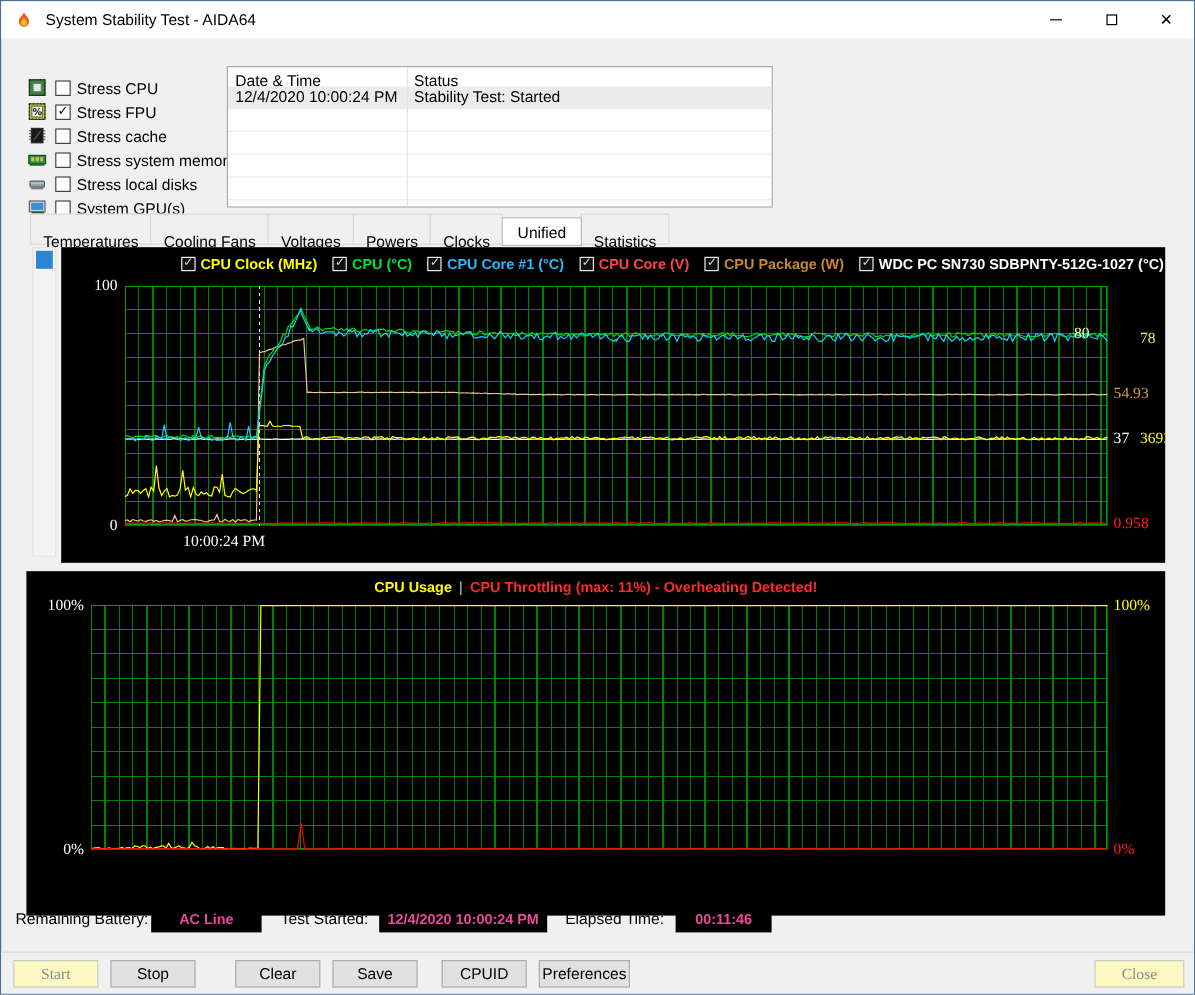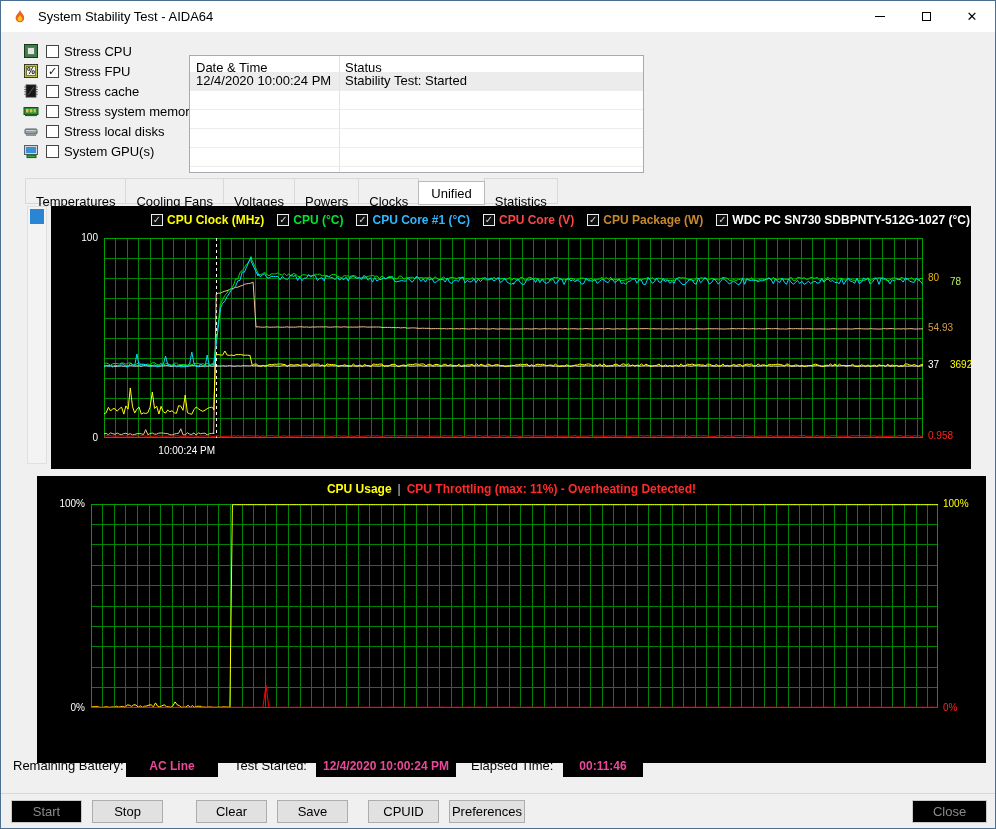--- a/index.html
+++ b/index.html
@@ -12,21 +12,21 @@
   
   .titlebar{position:absolute;left:0;top:0;width:100%;height:31px;background:#ffffff;display:flex;align-items:center;padding-left:11px;}
   .app-icon{width:16px;height:16px;display:inline-block;}
   .title{font-size:13px;margin-left:10px;}
   .controls{position:absolute;right:0;top:0;height:31px;display:flex;}
   .ctrl{width:46px;height:31px;display:flex;align-items:center;justify-content:center;cursor:default;}
   .glyph-min{width:10px;height:1px;background:#000;}
   .glyph-max{width:9px;height:9px;border:1px solid #000;}
   .glyph-x{font-size:13px;line-height:13px;}
   
-  .stress-panel{position:absolute;left:22px;top:40px;}
+  .stress-panel{position:absolute;left:22px;top:62px;}
   .stress-row{height:20px;display:flex;align-items:center;}
   .hw-icon{width:16px;height:16px;display:inline-block;}
   .cb{width:13px;height:13px;border:1px solid #454545;background:#fff;margin-left:7px;
       font-size:11px;line-height:11px;text-align:center;color:#111;font-weight:bold;}
   .stress-label{font-size:13px;margin-left:5px;white-space:nowrap;}
   
   .log-table{position:absolute;left:188px;top:54px;width:455px;height:118px;background:#fff;border:1px solid #a7abb0;}
   .lt-header{display:flex;height:16px;}
   .lt-h{font-size:13px;line-height:23px;padding-left:6px;}
   .lt-c1{width:149px;flex:none;}
@@ -35,46 +35,46 @@
   .lt-row.sel{background:#ececec;}
   .lt-cell{font-size:13px;line-height:18px;padding-left:6px;white-space:nowrap;overflow:hidden;}
   .lt-divider{position:absolute;left:149px;top:0;bottom:0;width:1px;background:#e4e4e4;}
   
   .tab-strip{position:absolute;left:24px;top:182px;height:21px;display:flex;align-items:flex-end;z-index:3;}
   .tab{height:21px;line-height:21px;padding:12px 10px;font-size:13px;background:#f0f0f0;border:1px solid #d9d9d9;margin-right:-1px;white-space:nowrap;}
   .tab.active{height:24px;line-height:23px;background:#fff;border-color:#bababa;margin-bottom:-1px;padding:0 12px;position:relative;z-index:4;}
   
   .panel{position:absolute;background:#000;overflow:hidden;}
   .panel1{left:50px;top:205px;width:920px;height:263px;}
-  .panel2{left:36px;top:475px;width:949px;height:287px;}
+  .panel2{left:21px;top:475px;width:949px;height:287px;}
   .legend{position:absolute;left:100px;top:7px;display:flex;gap:13px;align-items:center;}
   .legend-item{display:flex;align-items:center;gap:4px;white-space:nowrap;}
   .lcb{width:12px;height:12px;flex:none;border:1px solid #ececec;background:#101010;color:#d8d8d8;font-size:10px;line-height:10px;text-align:center;font-weight:bold;}
   .legend-label{font-size:12px;font-weight:bold;}
   .plot1{position:absolute;left:53px;top:32px;}
   .plot2{position:absolute;left:54px;top:28px;}
-  .chart-label{position:absolute;font-size:10px;line-height:15px;white-space:nowrap;}
+  .chart-label{position:absolute;font-size:13px;line-height:15px;white-space:nowrap;font-family:Liberation Serif, serif;}
   .usage-header{position:absolute;top:6px;left:0;right:0;text-align:center;font-size:12px;font-weight:bold;}
   .uh-left{color:#ffff00;}
   .uh-div{color:#d0d0d0;margin:0 6px;font-weight:normal;}
   .uh-right{color:#ff2b2b;}
   
   .chart-scrollbar{position:absolute;left:26px;top:205px;width:20px;height:258px;background:#f3f3f3;border:1px solid #e0e0e0;}
   .sb-thumb{position:absolute;left:2px;top:2px;width:14px;height:15px;background:#2a86d4;}
   
   .status-bar{position:absolute;left:0;top:753px;width:100%;height:24px;}
   .sb-label{position:absolute;top:4px;font-size:13px;white-space:nowrap;}
   .led-box{position:absolute;top:1px;height:22px;background:#000;color:#ec4899;font-size:12px;font-weight:bold;display:flex;align-items:center;justify-content:center;}
   #sb-l1{left:12px;} #sb-b1{left:125px;width:92px;}
   #sb-l2{left:233px;} #sb-b2{left:315px;width:140px;}
   #sb-l3{left:470px;} #sb-b3{left:562px;width:80px;}
   
   .footer{position:absolute;left:0;top:792px;width:100%;height:37px;border-top:1px solid #d8d8d8;background:#f0f0f0;display:flex;align-items:flex-start;padding-top:6px;}
   .btn{height:23px;width:71px;font-size:13px;font-family:inherit;background:#e1e1e1;border:1px solid #adadad;color:#000;padding:0;}
-  .btn.disabled{background:#000000;border-color:#c9c9c9;color:#8a8a8a;}
+  .btn.disabled{background:#fef9c3;border-color:#c9c9c9;color:#8a8a8a;font-family:Liberation Serif, serif;}
   .b-start{margin-left:10px;} .b-stop{margin-left:10px;} .b-clear{margin-left:33px;}
   .b-save{margin-left:10px;} .b-cpuid{margin-left:20px;} .b-pref{margin-left:10px;width:76px;}
   .b-close{margin-left:auto;margin-right:8px;width:75px;}
 </style>
 </head>
 <body>
 
 <div class="window">
 
   <div class="titlebar">
@@ -318,21 +318,21 @@
         <line x1="112.5" y1="0" x2="112.5" y2="200" stroke="#ffffff" stroke-width="1" shape-rendering="crispEdges" stroke-dasharray="3 3"></line>
         <path d="M0.0 128.2L2.2 127.9L4.4 127.8L6.6 127.8L8.8 128.2L11.0 128.2L13.2 128.2L15.4 127.9L17.6 128.0L19.8 128.2L22.0 128.0L24.2 128.1L26.4 127.8L28.6 128.0L30.8 128.1L33.0 128.0L35.2 128.0L37.4 128.2L39.6 127.8L41.8 127.8L44.0 128.0L46.2 127.8L48.4 127.8L50.6 128.1L52.8 127.9L55.0 128.1L57.2 128.0L59.4 128.0L61.6 127.8L63.8 127.8L66.0 128.1L68.3 128.2L70.5 128.0L72.7 128.1L74.9 127.9L77.1 127.8L79.3 128.0L81.5 128.0L83.7 128.2L85.9 127.9L88.1 127.8L90.3 127.8L92.5 127.9L94.7 128.2L96.9 128.2L99.1 128.1L101.3 127.9L103.5 128.2L105.7 127.9L107.9 128.2L110.1 128.0L112.3 128.0L114.5 128.0L116.7 128.1L118.9 127.9L121.1 128.1L123.3 128.0L125.5 127.8L127.7 128.0L129.9 128.2L132.1 128.1L134.3 127.9L136.5 128.2L138.7 127.8L140.9 127.9L143.1 127.9L145.3 128.0L147.5 127.8L149.7 128.0L151.9 127.8L154.1 128.1L156.3 127.9L158.5 127.9L160.7 127.8L162.9 127.8L165.1 128.0L167.3 128.2L169.5 127.9L171.7 128.1L173.9 128.1L176.1 128.2L178.3 127.9L180.5 127.8L182.7 128.1L184.9 127.8L187.1 128.1L189.3 128.1L191.5 128.1L193.7 127.9L195.9 127.8L198.1 128.0L200.3 128.0L202.5 127.9L204.8 127.9L207.0 128.1L209.2 127.8L211.4 128.0L213.6 127.8L215.8 128.1L218.0 127.8L220.2 127.9L222.4 127.8L224.6 128.2L226.8 127.8L229.0 127.9L231.2 128.0L233.4 127.8L235.6 128.2L237.8 127.8L240.0 128.1L242.2 128.1L244.4 128.2L246.6 128.1L248.8 127.9L251.0 128.1L253.2 127.9L255.4 128.0L257.6 128.2L259.8 128.1L262.0 127.8L264.2 128.0L266.4 128.1L268.6 127.9L270.8 128.0L273.0 128.0L275.2 128.2L277.4 127.8L279.6 128.0L281.8 127.9L284.0 128.0L286.2 127.8L288.4 128.1L290.6 128.1L292.8 128.0L295.0 128.2L297.2 127.9L299.4 128.0L301.6 128.2L303.8 127.8L306.0 128.1L308.2 128.1L310.4 128.1L312.6 127.9L314.8 127.9L317.0 127.8L319.2 128.1L321.4 128.2L323.6 128.1L325.8 127.9L328.0 128.0L330.2 128.2L332.4 127.9L334.6 128.1L336.8 128.1L339.0 128.0L341.3 127.9L343.5 127.9L345.7 127.9L347.9 128.1L350.1 128.2L352.3 127.8L354.5 127.9L356.7 128.2L358.9 128.2L361.1 128.1L363.3 128.2L365.5 128.2L367.7 127.8L369.9 128.0L372.1 127.9L374.3 128.0L376.5 127.9L378.7 127.9L380.9 128.1L383.1 128.2L385.3 127.9L387.5 127.9L389.7 127.8L391.9 128.0L394.1 127.8L396.3 128.1L398.5 128.1L400.7 128.1L402.9 128.1L405.1 128.0L407.3 128.2L409.5 127.8L411.7 128.1L413.9 128.1L416.1 127.8L418.3 128.2L420.5 128.0L422.7 127.9L424.9 127.9L427.1 127.9L429.3 128.0L431.5 128.1L433.7 128.0L435.9 128.2L438.1 127.9L440.3 127.9L442.5 127.8L444.7 127.8L446.9 127.9L449.1 128.2L451.3 128.1L453.5 128.2L455.7 128.0L457.9 127.8L460.1 128.2L462.3 128.1L464.5 128.0L466.7 128.2L468.9 127.8L471.1 127.8L473.3 128.2L475.5 128.2L477.8 128.1L480.0 128.1L482.2 127.8L484.4 128.0L486.6 127.9L488.8 128.1L491.0 128.0L493.2 127.8L495.4 127.8L497.6 128.1L499.8 128.1L502.0 128.0L504.2 128.0L506.4 128.0L508.6 128.2L510.8 127.9L513.0 128.0L515.2 127.8L517.4 128.0L519.6 128.2L521.8 127.8L524.0 128.1L526.2 127.9L528.4 127.8L530.6 127.8L532.8 127.8L535.0 128.2L537.2 128.1L539.4 127.9L541.6 127.9L543.8 128.0L546.0 127.8L548.2 128.1L550.4 127.8L552.6 128.2L554.8 128.0L557.0 127.9L559.2 128.1L561.4 128.2L563.6 128.2L565.8 127.8L568.0 128.1L570.2 127.9L572.4 128.0L574.6 128.1L576.8 128.1L579.0 128.0L581.2 127.8L583.4 127.8L585.6 128.1L587.8 128.2L590.0 127.8L592.2 127.9L594.4 127.9L596.6 128.1L598.8 128.1L601.0 127.9L603.2 128.1L605.4 127.9L607.6 128.1L609.8 128.0L612.0 128.2L614.3 127.9L616.5 127.8L618.7 128.1L620.9 127.9L623.1 128.0L625.3 128.0L627.5 127.9L629.7 128.0L631.9 128.2L634.1 128.2L636.3 127.9L638.5 128.0L640.7 127.9L642.9 127.8L645.1 128.2L647.3 127.9L649.5 128.0L651.7 127.8L653.9 128.2L656.1 128.0L658.3 128.0L660.5 127.8L662.7 128.0L664.9 127.9L667.1 128.2L669.3 128.0L671.5 128.1L673.7 128.2L675.9 128.0L678.1 128.0L680.3 127.9L682.5 127.8L684.7 128.0L686.9 127.9L689.1 128.2L691.3 128.2L693.5 128.0L695.7 128.2L697.9 128.0L700.1 128.0L702.3 128.0L704.5 128.0L706.7 127.9L708.9 128.1L711.1 127.9L713.3 127.8L715.5 127.8L717.7 128.2L719.9 128.2L722.1 128.1L724.3 128.0L726.5 127.9L728.7 128.0L730.9 127.8L733.1 127.9L735.3 128.0L737.5 127.8L739.7 127.8L741.9 128.2L744.1 128.0L746.3 127.8L748.5 127.8L750.8 128.1L753.0 128.1L755.2 128.0L757.4 128.2L759.6 128.1L761.8 127.9L764.0 128.1L766.2 128.1L768.4 128.2L770.6 128.1L772.8 128.2L775.0 127.8L777.2 127.9L779.4 127.8L781.6 128.1L783.8 127.8L786.0 128.1L788.2 128.2L790.4 128.0L792.6 127.8L794.8 128.2L797.0 128.2L799.2 128.0L801.4 128.0L803.6 128.2L805.8 128.1L808.0 127.9L810.2 128.2L812.4 128.1L814.6 128.2L816.8 127.9L819.0 127.8" fill="none" stroke="#ffffff" stroke-width="1"></path>
         <path d="M0.0 195.8L2.2 195.3L4.4 196.7L6.6 194.9L8.8 195.7L11.0 196.3L13.2 195.0L15.4 196.2L17.6 196.5L19.8 195.6L21.9 195.2L24.1 196.4L26.3 195.7L28.5 196.9L30.7 196.4L32.9 195.7L35.1 195.6L37.3 195.8L39.5 196.6L41.7 191.6L43.9 196.8L46.1 195.5L48.3 195.0L50.5 196.2L52.7 196.1L54.9 195.1L57.1 195.0L59.3 195.1L61.5 195.5L63.7 195.6L65.8 196.6L68.0 197.1L70.2 196.1L72.4 195.5L74.6 195.3L76.8 190.8L79.0 196.8L81.2 196.9L83.4 194.8L85.6 196.2L87.8 196.4L90.0 194.9L92.2 197.1L94.4 194.8L96.6 195.8L98.8 195.3L101.0 195.2L103.2 196.9L105.4 195.7L107.6 195.5L109.7 195.0L109.7 196.0L112.2 56.0L112.2 56.0L114.4 55.2L116.5 55.1L118.7 54.0L120.9 53.1L123.0 52.7L125.2 51.6L127.4 50.7L129.5 50.2L131.7 49.3L133.9 49.2L136.1 48.1L138.2 47.6L140.4 46.3L142.6 45.8L144.7 45.5L146.9 45.2L149.1 44.0L149.1 44.0L152.0 89.0L152.0 89.0L154.2 88.8L156.4 89.1L158.6 89.2L160.8 89.1L163.0 88.8L165.1 89.2L167.3 89.2L169.5 89.1L171.7 89.1L173.9 88.9L176.1 89.2L178.3 89.2L180.5 89.2L182.7 88.8L184.9 89.2L187.0 89.1L189.2 89.1L191.4 89.2L193.6 88.9L195.8 88.8L198.0 88.8L200.2 89.2L202.4 88.9L204.6 89.2L206.8 89.2L208.9 88.9L211.1 89.1L213.3 88.9L215.5 88.9L217.7 88.9L219.9 89.0L222.1 88.8L224.3 89.1L226.5 89.2L228.7 89.0L230.8 88.9L233.0 88.9L235.2 89.0L237.4 89.2L239.6 88.8L241.8 88.9L244.0 89.2L246.2 89.0L248.4 89.2L250.6 89.0L252.7 89.2L254.9 88.9L257.1 88.9L259.3 88.8L261.5 88.9L263.7 89.2L265.9 89.0L268.1 89.1L270.3 88.9L270.3 89.1L272.5 89.0L274.6 89.0L276.8 89.2L279.0 89.5L281.2 89.3L283.4 89.5L285.6 89.3L287.7 89.7L289.9 89.4L292.1 89.8L294.3 89.5L296.5 89.9L298.7 89.7L300.8 89.6L303.0 90.1L305.2 90.1L307.4 89.9L309.6 89.9L311.8 90.0L313.9 90.3L316.1 90.4L318.3 90.2L320.5 90.3L322.7 90.4L324.9 90.3L327.1 90.8L329.2 90.6L331.4 90.7L333.6 90.6L335.8 90.7L335.8 90.7L338.0 90.8L340.2 90.6L342.4 90.9L344.6 90.7L346.8 90.6L349.0 91.0L351.2 90.8L353.4 90.6L355.6 90.9L357.8 90.6L360.0 90.8L362.1 90.8L364.3 91.0L366.5 90.9L368.7 90.7L370.9 90.7L373.1 90.8L375.3 91.0L377.5 90.7L379.7 90.8L381.9 90.9L384.1 91.0L386.3 91.0L388.5 90.6L390.7 90.8L392.9 91.0L395.1 91.0L397.3 90.7L399.5 90.9L401.7 90.9L403.9 90.9L406.1 91.0L408.3 91.0L410.5 90.9L412.7 90.9L414.9 91.0L417.1 90.9L419.3 90.9L421.4 90.8L423.6 90.7L425.8 91.0L428.0 91.0L430.2 90.8L432.4 90.6L434.6 91.0L436.8 91.0L439.0 90.8L441.2 90.7L443.4 90.9L445.6 90.7L447.8 91.0L450.0 90.8L452.2 91.0L454.4 90.9L456.6 90.7L458.8 91.0L461.0 90.6L463.2 91.0L465.4 90.9L467.6 90.8L469.8 90.7L472.0 90.9L474.2 91.0L476.4 90.8L478.6 91.0L480.8 90.6L482.9 90.6L485.1 90.9L487.3 90.8L489.5 90.9L491.7 90.9L493.9 90.8L496.1 90.8L498.3 90.7L500.5 91.0L502.7 90.6L504.9 90.6L507.1 91.0L509.3 91.0L511.5 91.0L513.7 90.7L515.9 91.0L518.1 90.8L520.3 90.7L522.5 91.0L524.7 91.0L526.9 90.8L529.1 90.9L531.3 90.6L533.5 91.0L535.7 90.8L537.9 90.7L540.1 90.7L542.3 90.6L544.4 90.7L546.6 91.0L548.8 90.7L551.0 90.8L553.2 90.9L555.4 90.7L557.6 91.0L559.8 91.0L562.0 90.8L564.2 91.0L566.4 91.0L568.6 90.9L570.8 90.8L573.0 90.7L575.2 91.0L577.4 90.9L579.6 90.7L581.8 90.9L584.0 91.0L586.2 90.7L588.4 91.0L590.6 91.0L592.8 90.7L595.0 90.9L597.2 90.9L599.4 91.0L601.6 90.9L603.8 90.8L605.9 90.7L608.1 90.9L610.3 90.7L612.5 90.8L614.7 90.9L616.9 90.9L619.1 91.0L621.3 91.0L623.5 90.8L625.7 90.9L627.9 90.6L630.1 90.7L632.3 90.9L634.5 90.6L636.7 90.8L638.9 90.7L641.1 90.6L643.3 90.8L645.5 90.9L647.7 90.7L649.9 90.7L652.1 91.0L654.3 90.7L656.5 90.8L658.7 91.0L660.9 90.9L663.1 90.6L665.3 90.6L667.4 90.8L669.6 90.7L671.8 90.6L674.0 90.8L676.2 91.0L678.4 90.9L680.6 91.0L682.8 91.0L685.0 90.6L687.2 90.7L689.4 90.8L691.6 90.6L693.8 90.7L696.0 90.8L698.2 90.7L700.4 90.9L702.6 90.7L704.8 90.7L707.0 90.9L709.2 90.9L711.4 90.9L713.6 90.9L715.8 90.8L718.0 91.0L720.2 90.9L722.4 91.0L724.6 91.0L726.8 90.9L728.9 90.7L731.1 90.8L733.3 91.0L735.5 90.9L737.7 91.0L739.9 90.8L742.1 90.9L744.3 90.9L746.5 91.0L748.7 91.0L750.9 90.7L753.1 90.7L755.3 90.6L757.5 90.8L759.7 90.9L761.9 90.9L764.1 91.0L766.3 90.6L768.5 90.8L770.7 90.9L772.9 91.0L775.1 91.0L777.3 91.0L779.5 90.6L781.7 90.8L783.9 90.8L786.1 90.6L788.3 90.6L790.4 91.0L792.6 90.9L794.8 90.8L797.0 91.0L799.2 90.7L801.4 91.0L803.6 90.8L805.8 90.7L808.0 90.7L810.2 91.0L812.4 91.0L814.6 90.9L816.8 90.9L819.0 90.7" fill="none" stroke="#eec48e" stroke-width="1"></path>
         <path d="M0.0 176.0L2.2 174.7L4.4 169.3L6.6 173.0L8.8 170.7L11.0 170.8L13.2 173.2L15.4 170.7L17.6 169.2L19.8 176.1L21.9 167.9L24.1 171.2L26.3 150.0L28.5 168.7L30.7 175.0L32.9 171.2L35.1 169.1L37.3 176.1L39.5 174.9L41.7 175.5L43.9 174.6L46.1 169.2L48.3 154.0L50.5 170.5L52.7 168.2L54.9 176.0L57.1 168.3L59.3 173.8L61.5 175.1L63.7 172.0L65.8 173.8L68.0 172.7L70.2 174.8L72.4 175.3L74.6 167.7L76.8 168.1L79.0 172.3L81.2 157.0L83.4 174.7L85.6 175.7L87.8 176.2L90.0 171.6L92.2 169.0L94.4 170.7L96.6 172.3L98.8 173.3L101.0 172.2L103.2 170.6L105.4 169.6L107.6 169.3L109.7 170.5L109.7 172.0L111.8 117.0L111.8 116.9L114.1 116.5L116.3 116.9L118.6 117.2L120.9 113.0L123.1 117.0L125.4 117.4L127.7 117.0L129.9 117.6L132.2 116.6L134.5 116.6L136.7 116.5L139.0 117.1L141.3 117.2L143.5 117.2L145.8 117.4L145.8 117.0L148.2 127.0L148.2 127.8L150.4 126.1L152.6 126.2L154.8 127.9L157.0 128.4L159.2 127.4L161.4 128.6L163.6 127.2L165.8 126.3L168.0 126.9L170.2 126.2L172.4 126.3L174.6 126.0L176.8 126.0L179.0 126.3L181.2 126.6L183.4 128.5L185.6 126.7L187.8 126.7L190.0 127.2L192.2 126.7L194.4 126.6L196.6 127.6L198.8 126.2L201.0 126.3L203.2 126.2L205.4 128.6L207.6 126.1L209.8 126.2L212.0 126.2L214.2 125.9L216.4 127.6L218.6 127.0L220.8 128.6L223.0 125.9L225.2 126.5L227.4 126.6L229.6 126.6L231.8 127.0L234.0 128.6L236.2 127.6L238.4 127.7L240.6 126.7L242.8 127.7L245.0 127.7L247.2 128.2L249.4 126.0L251.6 128.0L253.8 128.3L256.0 126.8L258.2 128.5L260.4 126.4L262.6 127.5L264.8 127.6L267.0 128.5L269.2 126.0L271.4 126.3L273.6 126.4L275.8 126.2L278.0 126.0L280.2 128.3L282.4 128.0L284.6 128.1L286.8 126.8L289.0 126.3L291.2 126.4L293.4 128.4L295.6 128.4L297.8 127.3L300.0 127.0L302.2 127.8L304.4 126.3L306.6 126.4L308.8 126.7L311.0 125.9L313.2 126.1L315.4 126.4L317.6 125.9L319.8 126.1L322.0 127.8L324.2 126.4L326.4 126.4L328.6 127.7L330.8 126.6L333.0 126.4L335.2 127.0L337.4 128.0L339.6 126.3L341.8 126.4L344.0 128.0L346.2 126.6L348.4 127.3L350.6 127.5L352.8 128.1L355.0 126.2L357.2 128.6L359.4 127.2L361.6 127.3L363.8 126.9L366.0 127.0L368.2 126.3L370.4 127.9L372.6 125.8L374.8 127.7L377.0 126.2L379.2 127.1L381.4 128.0L383.6 126.2L385.8 126.6L388.0 128.1L390.2 127.1L392.4 126.5L394.6 126.9L396.8 127.6L398.9 127.4L401.1 128.5L403.3 128.0L405.5 128.0L407.7 127.1L409.9 127.7L412.1 126.8L414.3 126.8L416.5 126.2L418.7 126.7L420.9 126.5L423.1 126.0L425.3 128.4L427.5 126.5L429.7 128.1L431.9 126.7L434.1 126.2L436.3 126.7L438.5 126.2L440.7 126.9L442.9 127.9L445.1 127.1L447.3 127.1L449.5 127.5L451.7 126.1L453.9 128.2L456.1 128.5L458.3 128.1L460.5 128.0L462.7 126.8L464.9 127.9L467.1 128.3L469.3 127.9L471.5 127.0L473.7 127.0L475.9 126.0L478.1 126.5L480.3 127.0L482.5 126.1L484.7 125.9L486.9 126.5L489.1 128.1L491.3 126.6L493.5 128.5L495.7 125.8L497.9 128.0L500.1 125.9L502.3 128.3L504.5 128.0L506.7 127.8L508.9 127.4L511.1 126.2L513.3 126.3L515.5 128.2L517.7 126.4L519.9 125.8L522.1 127.3L524.3 125.8L526.5 127.9L528.7 126.9L530.9 128.4L533.1 127.0L535.3 127.6L537.5 125.9L539.7 127.9L541.9 126.2L544.1 127.2L546.3 128.5L548.5 128.0L550.7 127.9L552.9 127.2L555.1 126.0L557.3 128.4L559.5 128.1L561.7 126.8L563.9 128.4L566.1 127.6L568.3 128.6L570.5 127.7L572.7 127.0L574.9 128.3L577.1 125.8L579.3 128.2L581.5 127.6L583.7 126.1L585.9 126.8L588.1 126.0L590.3 126.8L592.5 127.0L594.7 126.5L596.9 127.0L599.1 126.9L601.3 128.0L603.5 126.2L605.7 126.3L607.9 127.3L610.1 128.1L612.3 126.4L614.5 128.1L616.7 128.3L618.9 125.9L621.1 128.3L623.3 127.3L625.5 128.4L627.7 127.4L629.9 126.5L632.1 127.5L634.3 126.7L636.5 126.5L638.7 128.5L640.9 126.7L643.1 126.1L645.3 126.5L647.5 126.0L649.7 128.1L651.9 128.0L654.1 125.9L656.3 127.6L658.5 126.8L660.7 127.0L662.9 128.1L665.1 126.3L667.3 126.8L669.5 126.6L671.7 126.5L673.9 126.2L676.1 126.5L678.3 127.0L680.4 128.4L682.6 125.9L684.8 126.5L687.0 128.4L689.2 127.7L691.4 127.0L693.6 127.2L695.8 128.2L698.0 127.4L700.2 128.6L702.4 128.2L704.6 127.5L706.8 127.6L709.0 127.0L711.2 126.1L713.4 126.7L715.6 127.8L717.8 128.3L720.0 128.1L722.2 127.1L724.4 127.5L726.6 126.0L728.8 127.9L731.0 125.9L733.2 128.2L735.4 126.2L737.6 127.7L739.8 127.3L742.0 127.9L744.2 127.5L746.4 127.7L748.6 126.3L750.8 128.1L753.0 128.4L755.2 128.3L757.4 126.8L759.6 127.5L761.8 128.6L764.0 126.8L766.2 128.5L768.4 127.6L770.6 127.2L772.8 128.5L775.0 126.7L777.2 127.6L779.4 127.6L781.6 128.5L783.8 126.2L786.0 128.2L788.2 126.9L790.4 128.1L792.6 127.4L794.8 128.5L797.0 127.5L799.2 128.3L801.4 125.8L803.6 126.1L805.8 127.1L808.0 127.4L810.2 126.5L812.4 127.5L814.6 128.4L816.8 126.8L819.0 126.6" fill="none" stroke="#ffff00" stroke-width="1"></path>
         <path d="M0.0 126.0L2.2 124.9L4.4 125.9L6.6 127.3L8.8 125.7L11.0 125.6L13.2 125.5L15.4 126.1L17.6 124.8L19.8 125.2L21.9 126.3L24.1 125.0L26.3 124.9L28.5 126.4L30.7 127.0L32.9 125.8L35.1 124.7L37.3 126.7L39.5 126.1L41.7 126.6L43.9 125.9L46.1 127.0L48.3 124.7L50.5 124.7L52.7 126.3L54.9 127.0L57.1 124.8L59.3 127.2L61.5 125.8L63.7 125.3L65.8 127.1L68.0 127.2L70.2 125.2L72.4 125.1L74.6 126.9L76.8 126.4L79.0 126.7L81.2 126.4L83.4 127.3L85.6 125.6L87.8 126.9L90.0 125.5L92.2 125.4L94.4 125.4L96.6 126.5L98.8 125.6L101.0 126.6L103.2 125.3L105.4 126.6L107.6 127.2L109.7 124.7L109.7 126.0L111.9 106.0L114.1 86.0L116.3 66.0L116.3 66.6L118.5 62.0L120.7 57.7L122.9 55.2L125.1 51.8L127.3 50.5L129.5 47.1L131.7 41.1L133.8 41.1L136.0 34.4L138.2 32.6L140.4 29.8L142.6 26.1L144.8 24.0L147.0 18.5L147.0 20.0L149.3 25.0L151.7 30.0L154.0 35.0L154.0 36.2L156.2 36.7L158.4 35.8L160.6 34.5L162.8 36.2L165.0 37.8L167.2 35.8L169.4 35.9L171.6 35.9L173.9 34.9L176.1 36.4L178.3 37.0L180.5 35.5L182.7 37.7L184.9 35.8L187.1 38.4L189.3 35.4L191.5 36.0L193.7 38.3L196.0 38.7L198.2 37.1L200.4 36.6L202.6 37.2L204.8 37.6L207.0 37.8L209.2 38.0L211.4 36.2L213.6 36.4L215.8 36.1L218.0 38.1L220.3 37.3L222.5 38.1L224.7 38.9L226.9 37.2L229.1 36.3L231.3 36.7L233.5 38.2L235.7 39.1L237.9 39.7L240.1 37.7L242.3 38.0L244.6 38.0L246.8 40.0L249.0 37.9L251.2 37.8L253.4 39.6L255.6 40.2L257.8 39.7L260.0 39.7L262.2 39.0L264.4 38.3L266.7 37.7L268.9 37.5L271.1 38.4L273.3 38.1L275.5 40.7L277.7 38.0L279.9 39.2L282.1 41.1L284.3 38.8L286.5 38.3L288.7 40.6L291.0 40.7L293.2 41.0L295.4 38.0L297.6 38.3L299.8 41.2L302.0 40.0L304.2 39.6L306.4 39.4L308.6 39.2L310.8 40.6L313.0 39.2L315.3 39.8L317.5 39.5L319.7 40.0L321.9 39.8L324.1 40.0L326.3 39.0L328.5 42.1L330.7 38.9L332.9 40.1L335.1 41.8L337.4 40.4L339.6 39.1L341.8 40.7L344.0 41.0L344.0 41.4L346.2 39.5L348.4 39.5L350.6 39.9L352.8 40.5L355.0 39.4L357.2 40.0L359.4 39.3L361.6 41.1L363.8 40.7L366.0 41.6L368.2 39.4L370.4 41.5L372.6 40.1L374.8 40.8L377.0 40.7L379.2 39.8L381.4 41.9L383.6 41.9L385.8 41.8L388.0 40.8L390.2 39.4L392.4 41.2L394.6 39.9L396.8 41.0L399.0 40.3L401.2 41.6L403.4 41.0L405.6 39.5L407.8 42.3L410.0 40.0L412.2 41.9L414.4 42.3L416.6 39.5L418.8 39.5L421.0 42.6L423.1 40.5L425.3 39.4L427.5 39.8L429.7 41.3L431.9 40.0L434.1 42.1L436.3 42.1L438.5 41.6L440.7 41.9L442.9 40.4L445.1 41.4L447.3 42.5L449.5 39.4L451.7 39.6L453.9 39.8L456.1 40.6L458.3 41.6L460.5 41.8L462.7 41.2L464.9 41.5L467.1 40.4L469.3 40.6L471.5 42.3L473.7 41.6L475.9 40.7L478.1 39.9L480.3 40.5L482.5 41.9L484.7 41.7L486.9 40.4L489.1 41.9L491.3 42.1L493.5 41.5L495.7 40.9L497.9 39.3L500.1 41.4L502.3 39.4L504.5 41.6L506.7 39.2L508.9 42.2L511.1 41.4L513.3 41.7L515.5 42.2L517.7 42.5L519.9 42.4L522.1 41.6L524.3 41.0L526.5 39.5L528.7 41.2L530.9 40.6L533.1 40.4L535.3 41.7L537.5 41.9L539.7 41.0L541.9 40.7L544.1 39.5L546.3 40.8L548.5 39.5L550.7 42.1L552.9 40.1L555.1 40.4L557.3 40.6L559.5 42.3L561.7 41.6L563.9 42.5L566.1 42.7L568.3 42.4L570.5 42.5L572.7 40.7L574.9 39.2L577.1 40.0L579.3 39.7L581.5 40.2L583.7 41.1L585.9 42.0L588.1 42.1L590.3 42.5L592.5 39.8L594.7 40.9L596.9 39.7L599.1 40.2L601.3 39.6L603.5 41.3L605.7 41.4L607.9 40.1L610.1 41.3L612.3 41.5L614.5 42.0L616.7 40.6L618.9 39.4L621.1 39.8L623.3 40.3L625.5 42.5L627.7 42.4L629.9 41.6L632.1 42.7L634.3 41.2L636.5 41.7L638.7 40.0L640.9 42.2L643.1 41.2L645.3 41.9L647.5 39.6L649.7 42.6L651.9 42.5L654.1 42.3L656.3 41.2L658.5 41.0L660.7 41.9L662.9 41.7L665.1 39.6L667.3 42.0L669.5 39.2L671.7 41.9L673.9 41.8L676.1 40.8L678.3 41.1L680.5 41.3L682.7 41.5L684.9 41.1L687.0 39.2L689.2 42.5L691.4 42.7L693.6 39.3L695.8 39.7L698.0 40.4L700.2 39.7L702.4 41.4L704.6 41.1L706.8 39.3L709.0 40.0L711.2 40.2L713.4 39.4L715.6 42.5L717.8 41.7L720.0 42.6L722.2 40.2L724.4 39.4L726.6 41.7L728.8 39.8L731.0 40.8L733.2 42.3L735.4 40.4L737.6 40.3L739.8 41.8L742.0 42.2L744.2 40.7L746.4 41.2L748.6 42.0L750.8 42.5L753.0 41.4L755.2 42.6L757.4 42.3L759.6 42.4L761.8 42.0L764.0 39.6L766.2 42.5L768.4 41.6L770.6 39.9L772.8 40.2L775.0 39.8L777.2 40.1L779.4 39.7L781.6 42.2L783.8 42.6L786.0 41.9L788.2 40.2L790.4 39.9L792.6 40.2L794.8 41.8L797.0 39.4L799.2 40.1L801.4 41.9L803.6 41.1L805.8 40.6L808.0 39.7L810.2 42.4L812.4 40.4L814.6 42.2L816.8 40.3L819.0 40.9" fill="none" stroke="#00dc00" stroke-width="1"></path>
         <path d="M0.0 129.2L2.2 127.3L4.4 128.4L6.6 127.8L8.8 129.2L11.0 127.2L13.2 127.6L15.4 128.3L17.6 125.6L19.8 126.4L21.9 128.8L24.1 128.8L26.3 125.5L28.5 126.7L30.7 127.6L32.9 116.0L35.1 127.5L37.3 126.1L39.5 126.4L41.7 126.6L43.9 127.1L46.1 128.9L48.3 128.2L50.5 126.6L52.7 128.9L54.9 128.4L57.1 126.7L59.3 126.5L61.5 118.0L63.7 126.6L65.8 126.7L68.0 128.2L70.2 126.2L72.4 128.9L74.6 128.0L76.8 128.9L79.0 128.6L81.2 128.9L83.4 127.8L85.6 126.2L87.8 114.0L90.0 125.6L92.2 128.4L94.4 128.7L96.6 125.8L98.8 127.6L101.0 128.9L103.2 117.0L105.4 128.2L107.6 125.9L109.7 126.0L109.7 127.4L111.9 108.9L114.1 90.5L116.3 72.0L116.3 70.8L118.5 65.3L120.7 63.6L122.9 58.8L125.1 55.8L127.3 51.9L129.5 50.7L131.7 47.9L133.8 42.9L136.0 42.4L138.2 34.0L140.4 34.1L142.6 29.2L144.8 23.5L147.0 19.1L147.0 23.0L149.3 28.0L151.7 33.0L154.0 38.0L154.0 35.8L156.2 38.6L158.4 36.9L160.6 35.7L162.8 39.6L165.0 40.0L167.2 38.5L169.4 38.5L171.6 38.6L173.8 38.3L176.0 41.9L178.2 38.5L180.4 39.9L182.6 42.1L184.8 39.9L187.0 36.6L189.2 38.5L191.4 37.3L193.6 42.5L195.8 39.0L198.0 42.7L200.2 40.1L202.4 40.2L204.6 36.6L206.8 39.1L209.0 36.9L211.2 37.4L213.4 42.6L215.7 40.4L217.9 39.7L220.1 42.8L222.3 37.4L224.5 38.5L226.7 39.3L228.9 39.8L231.1 41.7L233.3 38.6L235.5 42.1L237.7 40.5L239.9 41.7L242.1 39.2L244.3 43.0L246.5 38.3L248.7 37.7L250.9 39.2L253.1 40.4L255.3 39.6L257.5 41.7L259.7 37.6L261.9 38.5L264.1 42.3L266.3 39.7L268.5 44.1L270.7 39.5L272.9 43.0L275.1 41.5L277.3 41.5L279.5 39.8L281.7 40.7L283.9 39.5L286.1 39.6L288.3 38.4L290.5 43.3L292.8 43.8L295.0 43.2L297.2 42.6L299.4 42.9L301.6 43.3L303.8 40.2L306.0 42.2L308.2 44.3L310.4 41.4L312.6 38.2L314.8 40.5L317.0 43.4L319.2 40.9L321.4 44.1L323.6 40.5L325.8 41.8L328.0 40.6L330.2 44.6L332.4 44.1L334.6 41.9L336.8 41.7L339.0 41.1L341.2 44.1L343.4 39.9L345.6 44.5L347.8 45.4L350.0 42.6L352.2 41.9L354.4 43.6L356.6 40.0L358.8 39.0L361.0 45.0L363.2 42.3L365.4 43.9L367.6 43.7L369.8 40.6L372.1 44.6L374.3 40.9L376.5 43.6L378.7 41.3L380.9 39.5L383.1 41.2L385.3 41.1L387.5 39.9L389.7 43.0L391.9 41.7L394.1 39.6L396.3 44.4L398.5 43.2L400.7 40.2L402.9 43.8L405.1 45.4L407.3 46.2L409.5 45.0L409.5 46.3L411.7 43.2L413.9 40.8L416.1 44.2L418.3 46.7L420.5 46.1L422.7 41.6L424.9 42.1L427.1 41.3L429.3 40.8L431.5 44.5L433.7 40.5L435.9 44.6L438.1 41.2L440.3 44.3L442.5 45.3L444.7 44.2L446.9 40.7L449.1 41.2L451.3 45.6L453.5 44.2L455.7 40.8L457.9 41.5L460.1 46.5L462.3 41.7L464.5 40.1L466.7 42.9L468.9 41.8L471.1 43.7L473.3 42.2L475.5 43.3L477.8 46.4L480.0 45.1L482.2 40.1L484.4 42.7L486.6 42.7L488.8 43.2L491.0 41.4L493.2 45.4L495.4 43.5L497.6 41.6L499.8 41.7L502.0 43.8L504.2 44.6L506.4 41.4L508.6 41.6L510.8 44.7L513.0 42.9L515.2 40.8L517.4 45.6L519.6 44.7L521.8 46.2L524.0 43.8L526.2 43.0L528.4 41.1L530.6 40.6L532.8 45.1L535.0 41.8L537.2 41.9L539.4 46.4L541.6 46.4L543.8 40.3L546.0 41.5L548.2 45.3L550.4 43.8L552.6 40.3L554.8 43.9L557.0 44.3L559.2 40.4L561.4 43.8L563.6 41.8L565.8 45.3L568.0 43.5L570.2 45.2L572.4 40.3L574.6 41.9L576.8 44.8L579.0 46.7L581.2 46.3L583.4 43.7L585.6 41.4L587.8 41.5L590.0 45.1L592.2 46.3L594.4 40.2L596.6 44.7L598.8 42.5L601.0 40.1L603.2 41.7L605.4 46.1L607.6 44.5L609.8 40.9L612.0 42.7L614.3 46.2L616.5 43.6L618.7 40.5L620.9 41.9L623.1 43.4L625.3 46.1L627.5 44.4L629.7 43.3L631.9 44.7L634.1 46.7L636.3 45.6L638.5 40.4L640.7 46.3L642.9 40.5L645.1 42.4L647.3 42.3L649.5 42.1L651.7 42.1L653.9 44.0L656.1 42.6L658.3 42.9L660.5 42.0L662.7 41.0L664.9 40.2L667.1 41.5L669.3 45.8L671.5 40.6L673.7 43.4L675.9 44.4L678.1 40.1L680.3 44.0L682.5 46.4L684.7 40.8L686.9 43.9L689.1 46.3L691.3 44.7L693.5 42.4L695.7 45.6L697.9 43.2L700.1 46.3L702.3 45.1L704.5 43.2L706.7 45.6L708.9 44.0L711.1 43.3L713.3 45.2L715.5 44.8L717.7 40.4L719.9 44.3L722.1 41.7L724.3 41.2L726.5 43.6L728.7 42.3L730.9 44.6L733.1 44.4L735.3 45.6L737.5 40.4L739.7 46.4L741.9 42.9L744.1 40.0L746.3 43.1L748.5 43.7L750.8 45.4L753.0 40.2L755.2 45.6L757.4 44.3L759.6 40.0L761.8 41.7L764.0 40.6L766.2 46.2L768.4 44.2L770.6 40.8L772.8 40.6L775.0 46.4L777.2 40.1L779.4 41.1L781.6 40.8L783.8 42.5L786.0 45.9L788.2 41.8L790.4 43.1L792.6 41.0L794.8 41.5L797.0 41.6L799.2 44.1L801.4 40.0L803.6 40.8L805.8 43.3L808.0 43.9L810.2 44.5L812.4 40.5L814.6 41.8L816.8 43.7L819.0 46.7" fill="none" stroke="#00d9ff" stroke-width="1"></path>
         <path d="M0.0 198.1L2.2 197.8L4.4 198.0L6.6 197.7L8.8 198.0L11.0 198.1L13.2 198.1L15.4 197.9L17.6 197.8L19.8 197.9L22.0 197.8L24.2 198.2L26.4 198.1L28.6 198.1L30.8 197.7L33.0 197.8L35.2 198.3L37.4 197.7L39.6 197.9L41.8 198.1L44.0 198.0L46.2 198.3L48.4 198.3L50.6 198.0L52.8 198.3L55.0 197.6L57.2 198.2L59.4 198.0L61.6 198.3L63.8 198.1L66.0 197.9L68.3 197.9L70.5 197.9L72.7 197.7L74.9 198.0L77.1 198.2L79.3 198.3L81.5 197.8L83.7 198.3L85.9 198.0L88.1 197.8L90.3 198.0L92.5 198.4L94.7 198.3L96.9 197.9L99.1 198.1L101.3 197.7L103.5 198.0L105.7 197.9L107.9 198.3L110.1 198.3L112.3 198.1L114.5 197.8L116.7 198.3L118.9 198.4L121.1 198.2L123.3 198.3L125.5 198.1L127.7 198.3L129.9 197.6L132.1 198.3L134.3 197.7L136.5 198.3L138.7 197.7L140.9 198.1L143.1 197.9L145.3 197.7L147.5 198.0L149.7 198.0L151.9 197.9L154.1 197.8L156.3 198.4L158.5 197.8L160.7 198.3L162.9 197.8L165.1 197.7L167.3 197.7L169.5 197.8L171.7 198.2L173.9 197.6L176.1 198.4L178.3 198.0L180.5 197.8L182.7 198.3L184.9 197.8L187.1 198.2L189.3 198.2L191.5 198.0L193.7 198.2L195.9 197.8L198.1 198.0L200.3 197.7L202.5 198.0L204.8 197.7L207.0 198.0L209.2 197.9L211.4 198.1L213.6 198.0L215.8 198.0L218.0 198.1L220.2 198.0L222.4 197.8L224.6 198.0L226.8 198.3L229.0 198.1L231.2 197.8L233.4 197.8L235.6 197.7L237.8 198.3L240.0 197.8L242.2 198.3L244.4 198.3L246.6 198.0L248.8 198.2L251.0 198.3L253.2 197.6L255.4 198.2L257.6 198.3L259.8 198.1L262.0 198.2L264.2 197.6L266.4 198.1L268.6 197.7L270.8 198.1L273.0 197.7L275.2 198.0L277.4 198.4L279.6 198.2L281.8 197.8L284.0 197.7L286.2 198.1L288.4 197.7L290.6 197.6L292.8 197.7L295.0 198.1L297.2 197.6L299.4 197.8L301.6 197.9L303.8 197.8L306.0 197.8L308.2 198.0L310.4 197.7L312.6 197.9L314.8 197.9L317.0 198.0L319.2 198.1L321.4 198.3L323.6 197.7L325.8 198.3L328.0 198.2L330.2 198.1L332.4 198.0L334.6 198.1L336.8 198.3L339.0 197.9L341.3 197.8L343.5 198.0L345.7 198.0L347.9 197.7L350.1 198.1L352.3 198.2L354.5 197.8L356.7 197.7L358.9 198.3L361.1 198.1L363.3 197.9L365.5 197.7L367.7 198.0L369.9 198.0L372.1 198.2L374.3 197.6L376.5 197.7L378.7 198.3L380.9 198.1L383.1 197.7L385.3 198.4L387.5 197.7L389.7 197.9L391.9 197.8L394.1 198.0L396.3 198.1L398.5 197.8L400.7 197.7L402.9 198.1L405.1 198.1L407.3 197.6L409.5 198.0L411.7 197.7L413.9 198.0L416.1 198.3L418.3 198.0L420.5 197.7L422.7 197.9L424.9 197.6L427.1 198.1L429.3 198.2L431.5 197.7L433.7 198.0L435.9 197.8L438.1 197.8L440.3 197.9L442.5 198.3L444.7 198.2L446.9 198.1L449.1 198.2L451.3 197.7L453.5 198.2L455.7 198.2L457.9 198.0L460.1 198.3L462.3 198.2L464.5 198.0L466.7 198.1L468.9 198.1L471.1 197.6L473.3 198.4L475.5 198.2L477.8 198.1L480.0 198.1L482.2 198.2L484.4 198.1L486.6 197.7L488.8 197.7L491.0 198.2L493.2 197.9L495.4 198.2L497.6 198.0L499.8 198.1L502.0 198.4L504.2 197.9L506.4 198.3L508.6 197.8L510.8 198.0L513.0 197.9L515.2 198.1L517.4 197.9L519.6 197.9L521.8 198.3L524.0 198.2L526.2 198.2L528.4 198.0L530.6 197.9L532.8 198.1L535.0 197.9L537.2 197.6L539.4 198.0L541.6 197.8L543.8 197.7L546.0 197.9L548.2 198.0L550.4 198.2L552.6 197.9L554.8 197.8L557.0 198.0L559.2 197.6L561.4 198.1L563.6 197.9L565.8 198.2L568.0 198.2L570.2 197.6L572.4 197.9L574.6 197.9L576.8 197.9L579.0 198.2L581.2 197.6L583.4 197.7L585.6 198.4L587.8 197.7L590.0 197.8L592.2 198.0L594.4 197.7L596.6 197.9L598.8 197.8L601.0 197.8L603.2 198.0L605.4 198.3L607.6 198.1L609.8 198.4L612.0 198.2L614.3 197.8L616.5 197.8L618.7 197.7L620.9 198.3L623.1 197.8L625.3 197.9L627.5 197.9L629.7 198.3L631.9 197.6L634.1 197.8L636.3 197.6L638.5 197.9L640.7 197.7L642.9 197.9L645.1 198.2L647.3 198.1L649.5 197.9L651.7 198.3L653.9 198.3L656.1 198.0L658.3 198.1L660.5 198.0L662.7 198.1L664.9 198.0L667.1 197.7L669.3 198.4L671.5 198.0L673.7 197.8L675.9 198.3L678.1 198.0L680.3 198.0L682.5 198.3L684.7 198.2L686.9 198.2L689.1 197.7L691.3 198.3L693.5 198.1L695.7 197.6L697.9 197.8L700.1 197.6L702.3 198.3L704.5 198.1L706.7 198.4L708.9 197.8L711.1 198.1L713.3 197.6L715.5 198.3L717.7 198.1L719.9 198.2L722.1 197.8L724.3 198.2L726.5 197.9L728.7 197.7L730.9 197.7L733.1 197.7L735.3 198.4L737.5 198.1L739.7 198.0L741.9 198.2L744.1 198.2L746.3 198.3L748.5 197.6L750.8 198.0L753.0 197.7L755.2 197.7L757.4 197.8L759.6 198.0L761.8 197.7L764.0 197.9L766.2 198.2L768.4 197.9L770.6 197.9L772.8 198.4L775.0 198.0L777.2 198.1L779.4 198.3L781.6 198.2L783.8 198.3L786.0 198.2L788.2 198.3L790.4 197.7L792.6 198.3L794.8 197.6L797.0 197.8L799.2 198.3L801.4 198.2L803.6 197.7L805.8 198.0L808.0 198.3L810.2 197.8L812.4 197.9L814.6 197.6L816.8 198.4L819.0 198.1" fill="none" stroke="#ff0000" stroke-width="1"></path>
       </svg>
   <div class="chart-label" style="left: 5px; top: 24px; color: rgb(255, 255, 255); width: 42px; text-align: right;">100</div>
       <div class="chart-label" style="left: 5px; top: 224px; color: rgb(255, 255, 255); width: 42px; text-align: right;">0</div>
-      <div class="chart-label" style="left: 877px; top: 64px; color: #eab308;">80</div>
+      <div class="chart-label" style="left: 844px; top: 64px; color: #fef9c3;">80</div>
       <div class="chart-label" style="left: 899px; top: 68px; color: #bef264;">78</div>
       <div class="chart-label" style="left: 877px; top: 114px; color: rgb(210, 158, 70);">54.93</div>
       <div class="chart-label" style="left: 877px; top: 151.2px; color: rgb(255, 255, 255);">37</div>
       <div class="chart-label" style="left: 899px; top: 151.2px; color: rgb(255, 255, 0);">3692</div>
       <div class="chart-label" style="left: 877px; top: 222px; color: rgb(255, 32, 32);">0.958</div>
       <div class="chart-label" style="left: 135.719px; top: 237px; color: rgb(255, 255, 255); transform: translateX(-50%);">10:00:24 PM</div>
     </div>
 
   <div class="panel panel2" id="panel2">
     <div class="usage-header">

